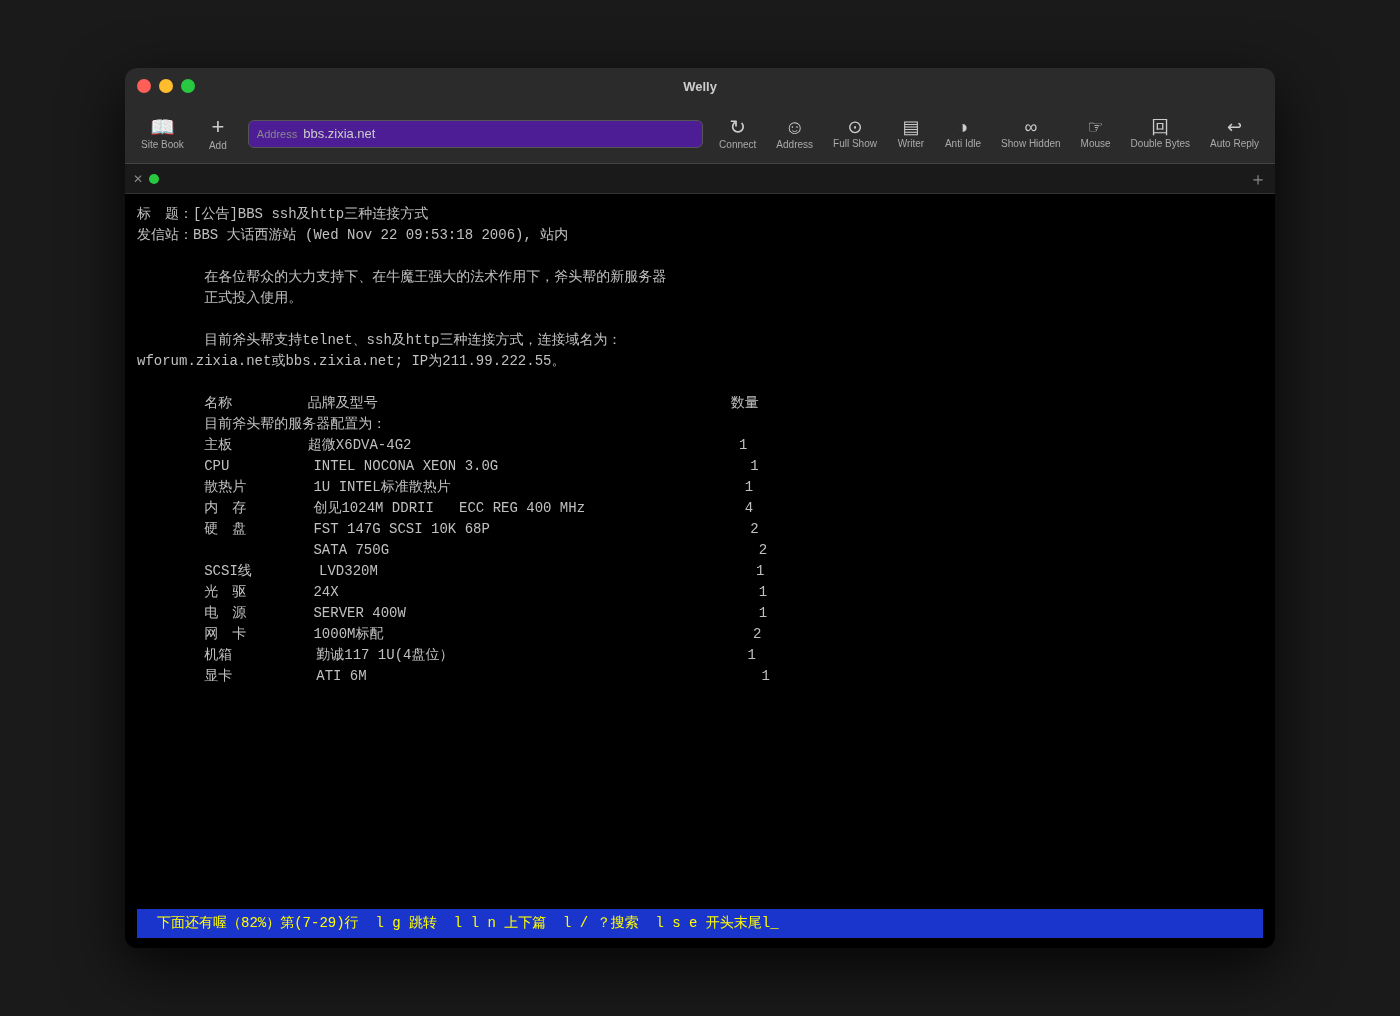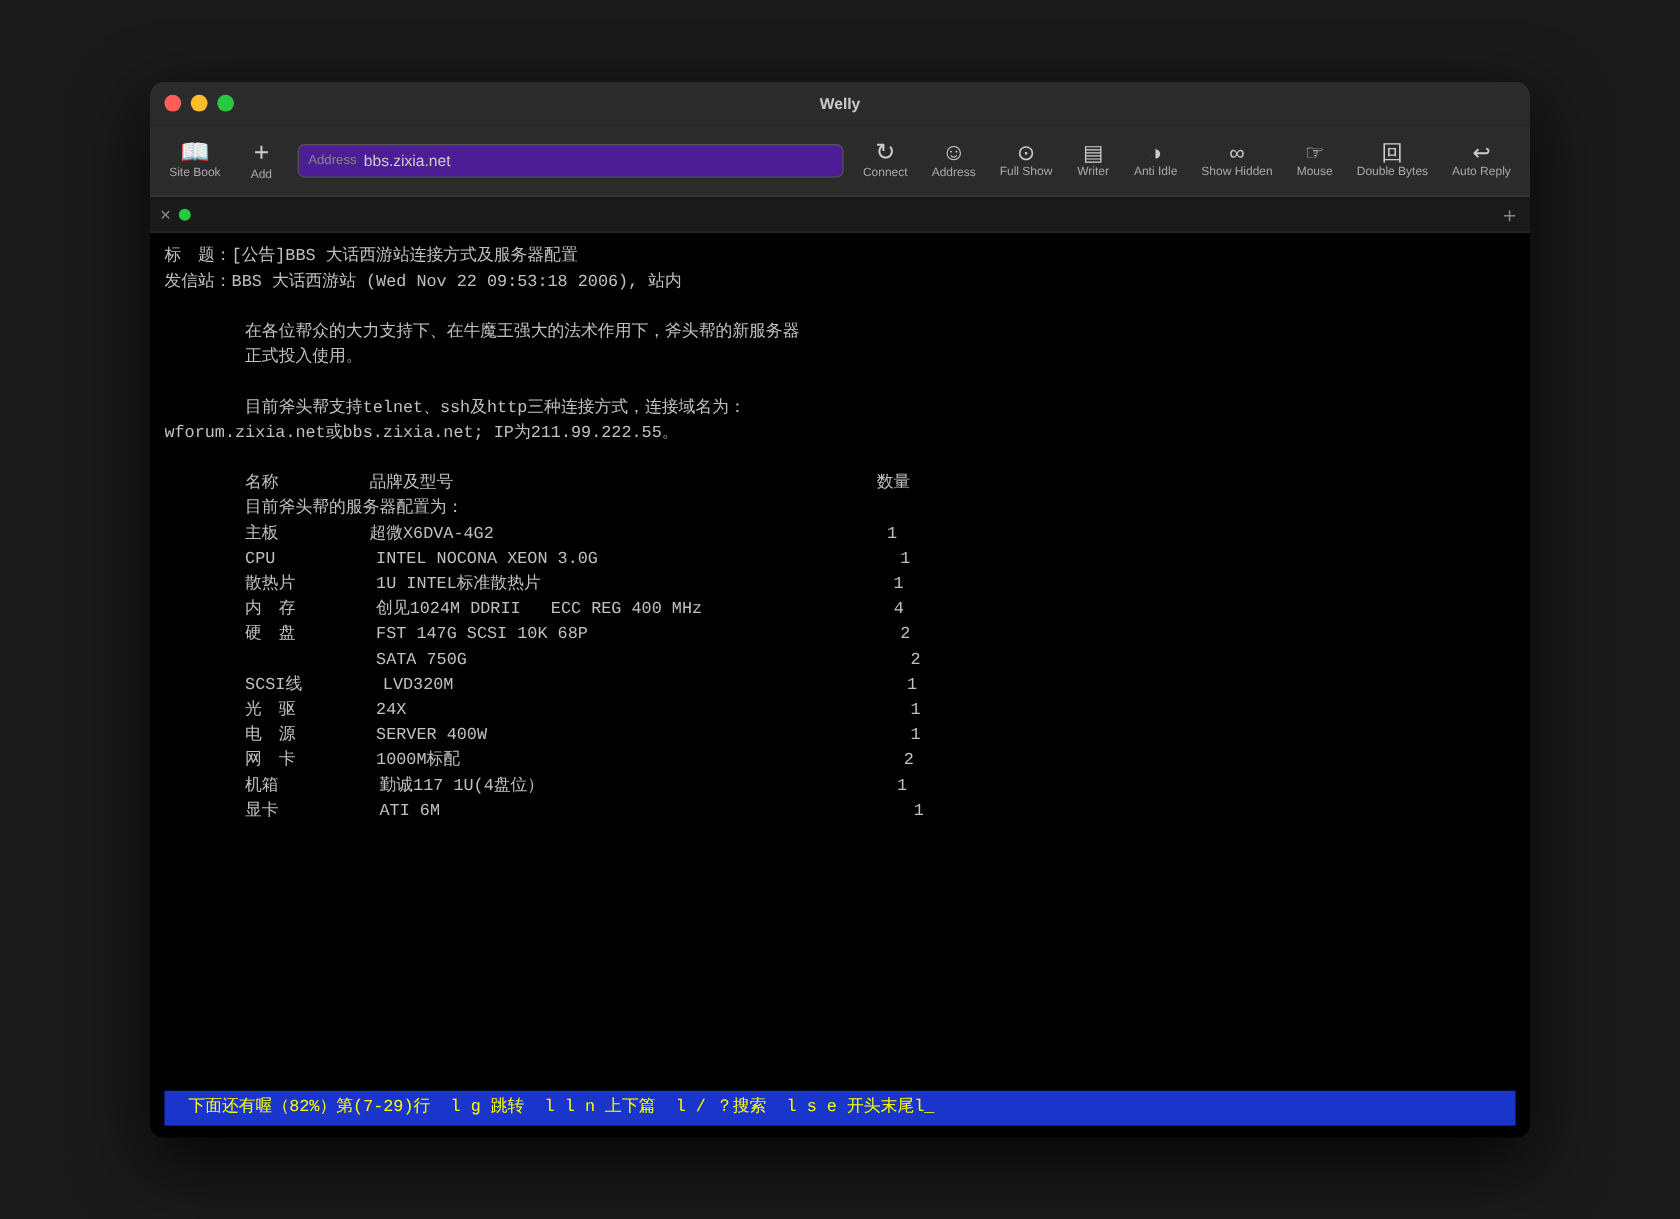--- a/index.html
+++ b/index.html
@@ -235,21 +235,21 @@
   </div>
 
   <div class="tab-bar">
     <span class="tab-close">✕</span>
     <div class="tab-dot"></div>
     <span class="tab-add">＋</span>
   </div>
 
   <div class="terminal">
     <div class="terminal-content">
-      <div class="line">标　题：[公告]BBS 大话西游站连接方式及服务器配置</div>
+      <div class="line">标　题：[公告]BBS ssh及http三种连接方式</div>
       <div class="line">发信站：BBS 大话西游站 (Wed Nov 22 09:53:18 2006), 站内</div>
       <div class="line">&nbsp;</div>
       <div class="line">        在各位帮众的大力支持下、在牛魔王强大的法术作用下，斧头帮的新服务器</div>
       <div class="line">        正式投入使用。</div>
       <div class="line">&nbsp;</div>
       <div class="line">        目前斧头帮支持telnet、ssh及http三种连接方式，连接域名为：</div>
       <div class="line">wforum.zixia.net或bbs.zixia.net; IP为211.99.222.55。</div>
       <div class="line">&nbsp;</div>
       <div class="line">        名称         品牌及型号                                          数量</div>
       <div class="line">        目前斧头帮的服务器配置为：</div>

